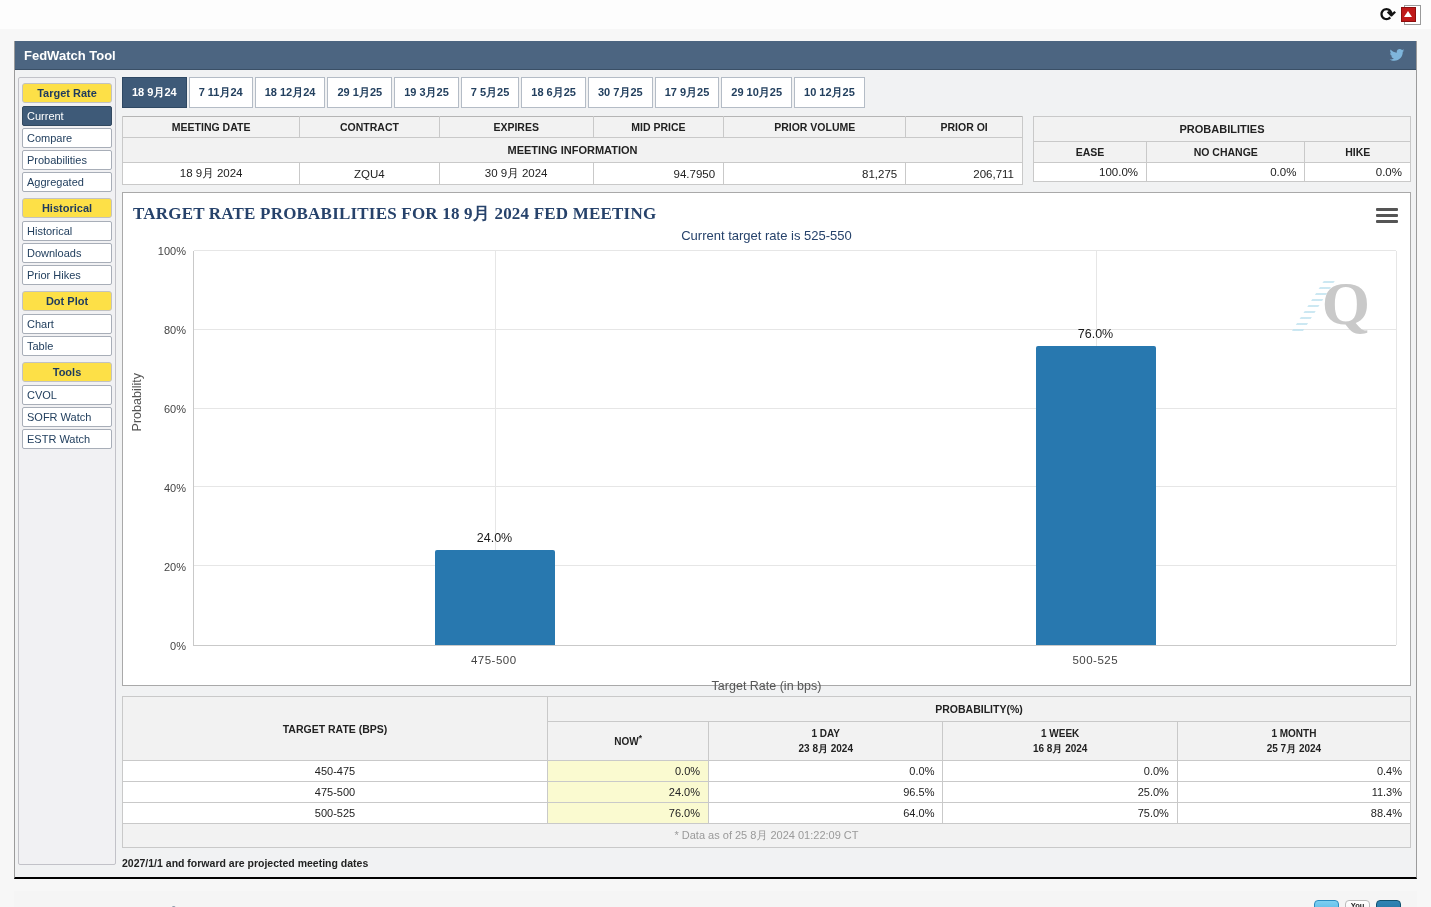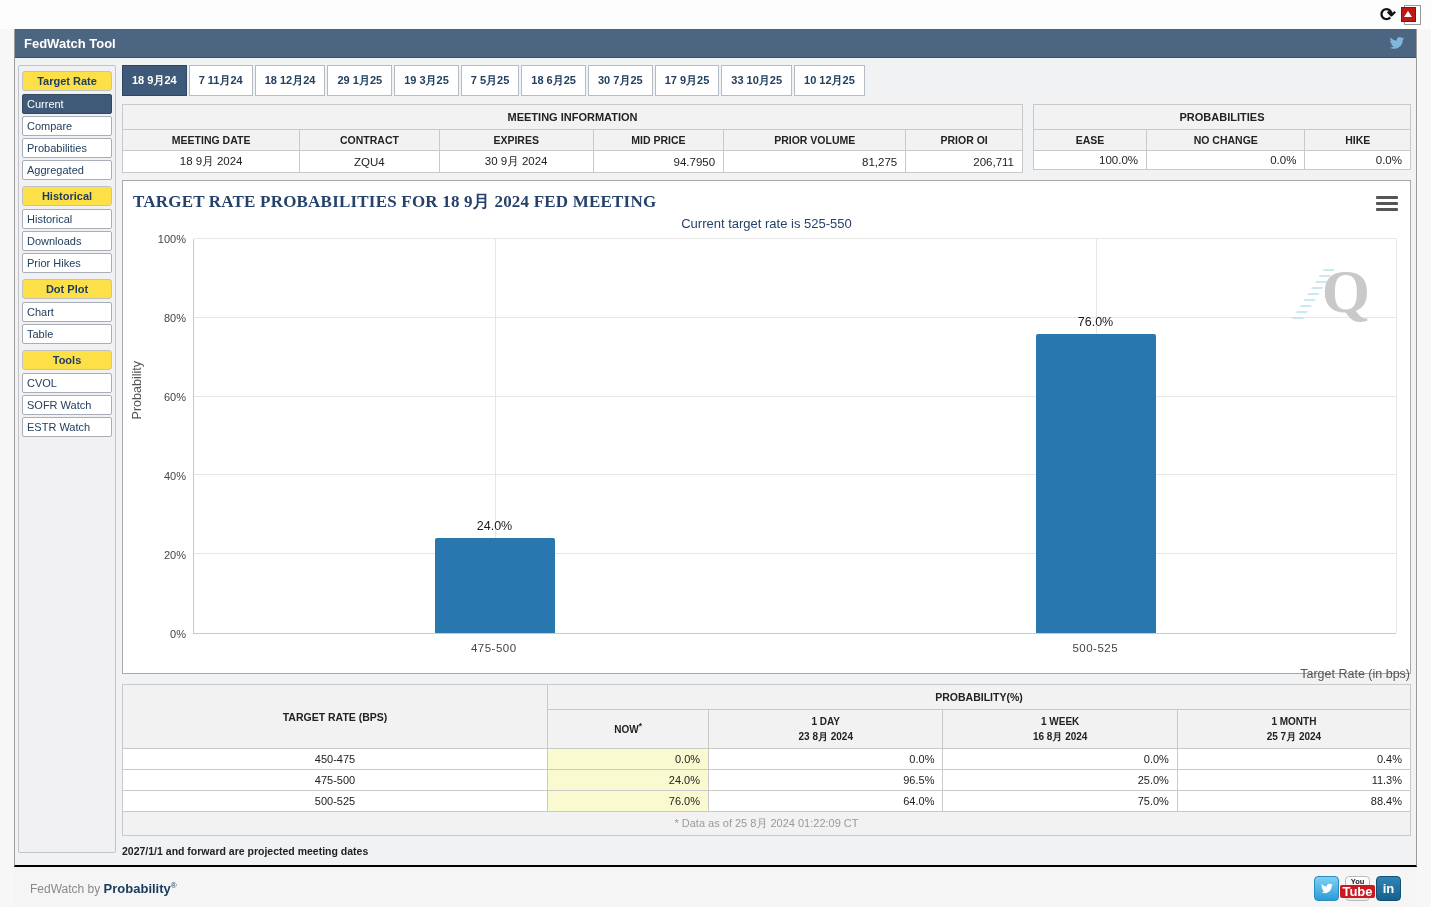--- a/index.html
+++ b/index.html
@@ -20,21 +20,21 @@
     font-family:"Liberation Sans", sans-serif;
     color:#222;
   }
   
   .top-strip{height:29px;background:#fdfdfd;display:flex;align-items:center;justify-content:flex-end;padding:0 10px;gap:6px;}
   .refresh-btn{font-size:19px;font-weight:bold;color:#111;line-height:1;cursor:pointer;background:none;border:none;padding:0 2px;}
   .pdf-btn{width:17px;height:20px;background:#fff;border:1px solid #9a9a9a;position:relative;cursor:pointer;padding:0;}
   .pdf-btn::before{content:"";position:absolute;left:-4px;top:1px;width:13px;height:13px;background:#c01818;border:1px solid #8c0f0f;}
   .pdf-btn::after{content:"";position:absolute;left:-1px;top:5px;width:0;height:0;border-left:4px solid transparent;border-right:4px solid transparent;border-bottom:6px solid #fff;}
   
-  .app{margin:0 14px;border:1px solid #9b9b9b;border-top:none;background:#f1f2f3;border-bottom:2px solid #000;}
+  .app{margin:12px 14px;border:1px solid #9b9b9b;border-top:none;background:#f1f2f3;border-bottom:2px solid #000;}
   .app-header{height:29px;background:var(--header-bg);display:flex;align-items:center;justify-content:space-between;padding:0 9px;border-bottom:1px solid #3a4f66;}
   .app-title{color:#fff;font-size:13px;font-weight:bold;}
   .tw-icon{width:20px;height:16px;fill:#7fb6dc;cursor:pointer;}
   .app-body{display:flex;gap:6px;padding:7px 5px 6px 3px;}
   
   .sidebar{width:98px;flex:none;background:#f1f1f3;border:1px solid #c2c2c8;border-radius:2px;padding:3px 2px;height:788px;}
   .side-group-header{background:#fde047;border:1px solid #c2c2c2;border-radius:3px;text-align:center;font-size:11px;font-weight:bold;color:#1d3a5f;padding:3px 0;margin:6px 1px 3px 1px;}
   .side-group-header:first-child{margin-top:2px;}
   .side-item{background:#fff;border:1px solid #a8aeb8;border-radius:2px;font-size:11px;color:#23405f;padding:3px 4px;margin:2px 1px;cursor:pointer;}
   .side-item.active{background:var(--active-bg);color:#fff;border-color:#324960;}
@@ -61,21 +61,21 @@
   .chart-menu span{display:block;height:3px;background:#555;border-radius:1px;}
   .plot-wrap{position:relative;margin:8px 14px 0 70px;height:395px;}
   .plot{position:absolute;inset:0;border-left:1px solid #c9c9c9;border-bottom:1px solid #c9c9c9;}
   .hgrid{position:absolute;left:0;right:0;height:1px;background:var(--grid);}
   .vgrid{position:absolute;top:0;bottom:0;width:1px;background:var(--grid);}
   .ytick{position:absolute;right:calc(100% + 7px);transform:translateY(50%);font-size:11px;color:#444;white-space:nowrap;}
   .bar-slot{position:absolute;bottom:0;top:0;width:120px;transform:translateX(-50%);display:flex;flex-direction:column;justify-content:flex-end;align-items:center;}
   .bar-label{font-size:12.5px;color:#1a1a1a;margin-bottom:5px;}
   .bar{width:100%;background:var(--bar);border-radius:2px 2px 0 0;}
   .xcat{position:absolute;top:calc(100% + 8px);transform:translateX(-50%);font-size:11.5px;color:#444;letter-spacing:.5px;}
-  .xaxis-title{text-align:right;font-size:12.5px;color:#555;margin-top:33px;}
+  .xaxis-title{text-align:center;font-size:12.5px;color:#555;margin-top:33px;}
   .yaxis-title{position:absolute;left:14px;top:50%;transform:rotate(-90deg) translateX(25%);transform-origin:left center;font-size:12.5px;color:#555;}
   .watermark{position:absolute;top:22px;right:26px;width:78px;height:64px;pointer-events:none;}
   .watermark .wq{position:absolute;right:0;top:0;font-size:62px;line-height:60px;font-weight:bold;color:#c9c9c9;font-family:"Liberation Serif",serif;}
   .watermark .stripes{position:absolute;left:0;top:6px;width:44px;height:52px;background:repeating-linear-gradient(0deg,#bfe2ef 0 2px,transparent 2px 6px);clip-path:polygon(100% 0,25% 100%,0 100%,75% 0);opacity:.8;}
   
   .prob-table{width:100%;background:#fff;border:1px solid #b5b5b5;}
   .prob-table th,.prob-table td{border:1px solid var(--tbl-border);}
   .prob-table .group-h{background:#f2f2f2;font-size:10.5px;font-weight:bold;text-align:center;padding:6px 0;}
   .prob-table .rate-h{background:#f2f2f2;font-size:10.5px;font-weight:bold;text-align:center;width:33%;}
   .prob-table .sub-h{background:#f2f2f2;font-size:10px;font-weight:bold;text-align:center;padding:4px 0;line-height:1.5;}
@@ -144,39 +144,39 @@
       <div class="tabs">
         <div class="tab active">18 9月24</div>
         <div class="tab">7 11月24</div>
         <div class="tab">18 12月24</div>
         <div class="tab">29 1月25</div>
         <div class="tab">19 3月25</div>
         <div class="tab">7 5月25</div>
         <div class="tab">18 6月25</div>
         <div class="tab">30 7月25</div>
         <div class="tab">17 9月25</div>
-        <div class="tab">33 10月25</div>
+        <div class="tab">29 10月25</div>
         <div class="tab">10 12月25</div>
       </div>
 
       <div class="info-row">
         <div class="meeting-wrap">
           <table class="mini-table">
             <tbody>
                 <tr>
-                  <td class="tbl-title" colspan="6">MEETING INFORMATION</td>
-                </tr>
-            <tr>
               <th>MEETING DATE</th>
               <th>CONTRACT</th>
               <th>EXPIRES</th>
               <th>MID PRICE</th>
               <th>PRIOR VOLUME</th>
               <th>PRIOR OI</th>
             </tr>
+            <tr>
+                  <td class="tbl-title" colspan="6">MEETING INFORMATION</td>
+                </tr>
             <tr>
               <td class="c">18 9月 2024</td>
               <td class="c">ZQU4</td>
               <td class="c">30 9月 2024</td>
               <td class="r">94.7950</td>
               <td class="r">81,275</td>
               <td class="r">206,711</td>
             </tr>
           </tbody>
             </table>

